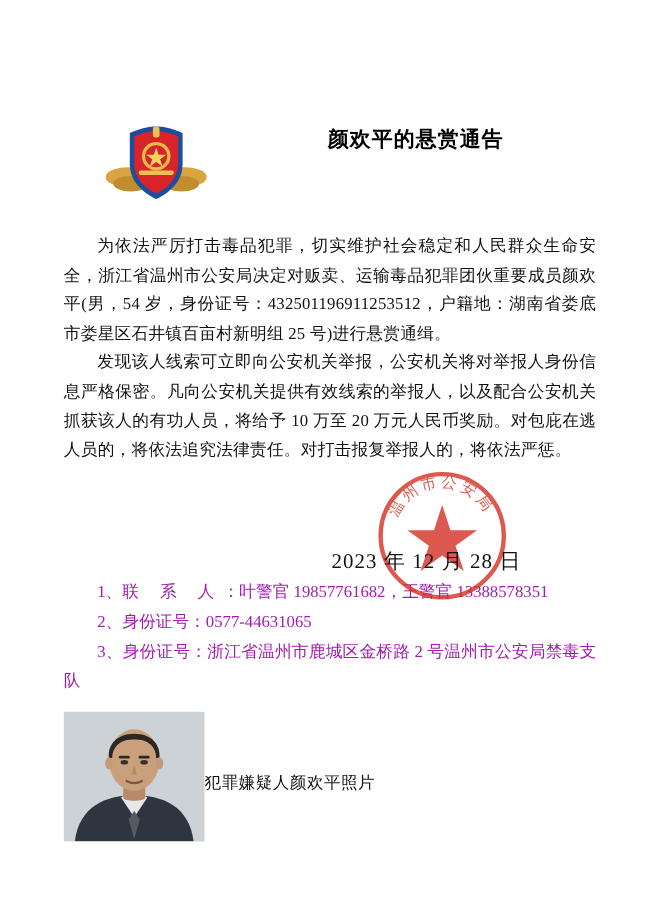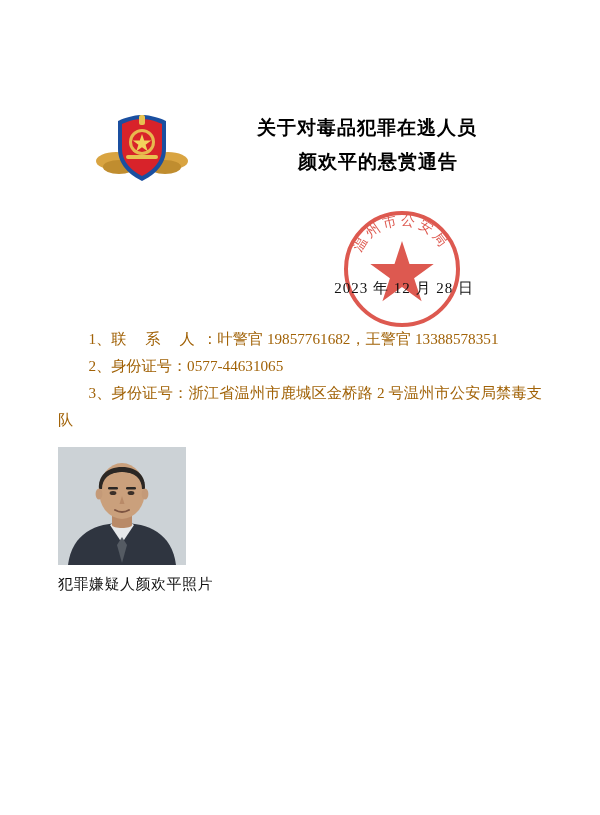--- a/index.html
+++ b/index.html
@@ -84,46 +84,46 @@
     right: 74px;
     top: -8px;
     width: 132px;
     height: 132px;
     opacity: 0.78;
   }
   .date-line {
     position: absolute;
     right: 68px;
     top: 68px;
-    font-size: 15px;
+    font-size: 19px;
     color: #111;
     letter-spacing: 1px;
   }
 
   
   .contact-list {
-    margin-top: 18px;
+    margin-top: 0;
     font-size: 15.2px;
     line-height: 27px;
-    color: #a16207;
+    color: #a21caf;
   }
   .contact-row {
     text-indent: 2em;
     text-align: justify;
   }
   .label-spaced {
     letter-spacing: 0.5em;
   }
 
   
   .photo-wrap {
     margin-top: 14px;
     display: flex;
-    flex-direction: column;
-    align-items: flex-start;
+    flex-direction: row;
+    align-items: center;
   }
   .photo {
     width: 128px;
     height: 118px;
     position: relative;
     overflow: hidden;
     background: #dfe3e6;
   }
   .caption {
     margin-top: 10px;
@@ -150,26 +150,27 @@
         <path d="M46 10 C36 10 26 15 26 15 L26 40 C26 53 36 62 46 67 C56 62 66 53 66 40 L66 15 C66 15 56 10 46 10 Z" fill="#d8232a"></path>
 
         <circle cx="46" cy="33" r="13" fill="#e8c250" opacity="0.95"></circle>
         <circle cx="46" cy="33" r="10" fill="#d8232a"></circle>
         <path d="M46 25 l2.2 6.6 h7 l-5.6 4.1 2.1 6.6 -5.7-4.1 -5.7 4.1 2.1-6.6 -5.6-4.1 h7 Z" fill="#f2d35c"></path>
         <rect x="30" y="46" width="32" height="4" rx="2" fill="#e8c250"></rect>
         <rect x="43" y="6" width="6" height="10" rx="2" fill="#e8c250"></rect>
       </svg>
     </div>
     <div class="title-block">
-      <div class="title-line">关于对毒品犯罪在逃人员</div>
       <div class="title-line second">颜欢平的悬赏通告</div>
     </div>
   </div>
 
   <div class="body-text">
+    <p class="para">为依法严厉打击毒品犯罪，切实维护社会稳定和人民群众生命安全，浙江省温州市公安局决定对贩卖、运输毒品犯罪团伙重要成员颜欢平(男，54 岁，身份证号：432501196911253512，户籍地：湖南省娄底市娄星区石井镇百亩村新明组 25 号)进行悬赏通缉。</p>
+    <p class="para">发现该人线索可立即向公安机关举报，公安机关将对举报人身份信息严格保密。凡向公安机关提供有效线索的举报人，以及配合公安机关抓获该人的有功人员，将给予 10 万至 20 万元人民币奖励。对包庇在逃人员的，将依法追究法律责任。对打击报复举报人的，将依法严惩。</p>
   </div>
 
   <div class="stamp-area">
     <div class="stamp">
       <svg width="132" height="132" viewBox="0 0 132 132" xmlns="http://www.w3.org/2000/svg">
         <circle cx="66" cy="66" r="56" fill="none" stroke="#d42b1f" stroke-width="4"></circle>
         <path d="M66 38 l7.5 23 h24.2 l-19.6 14.2 7.5 23 -19.6-14.2 -19.6 14.2 7.5-23 -19.6-14.2 h24.2 Z" fill="#d42b1f"></path>
         <path id="sealArcTop" d="M 22 66 A 44 44 0 0 1 110 66" fill="none"></path>
         <text font-size="14" fill="#d42b1f" font-family="'Liberation Serif', serif" letter-spacing="3">
           <textPath href="#sealArcTop" startOffset="12%">温州市公安局</textPath>

